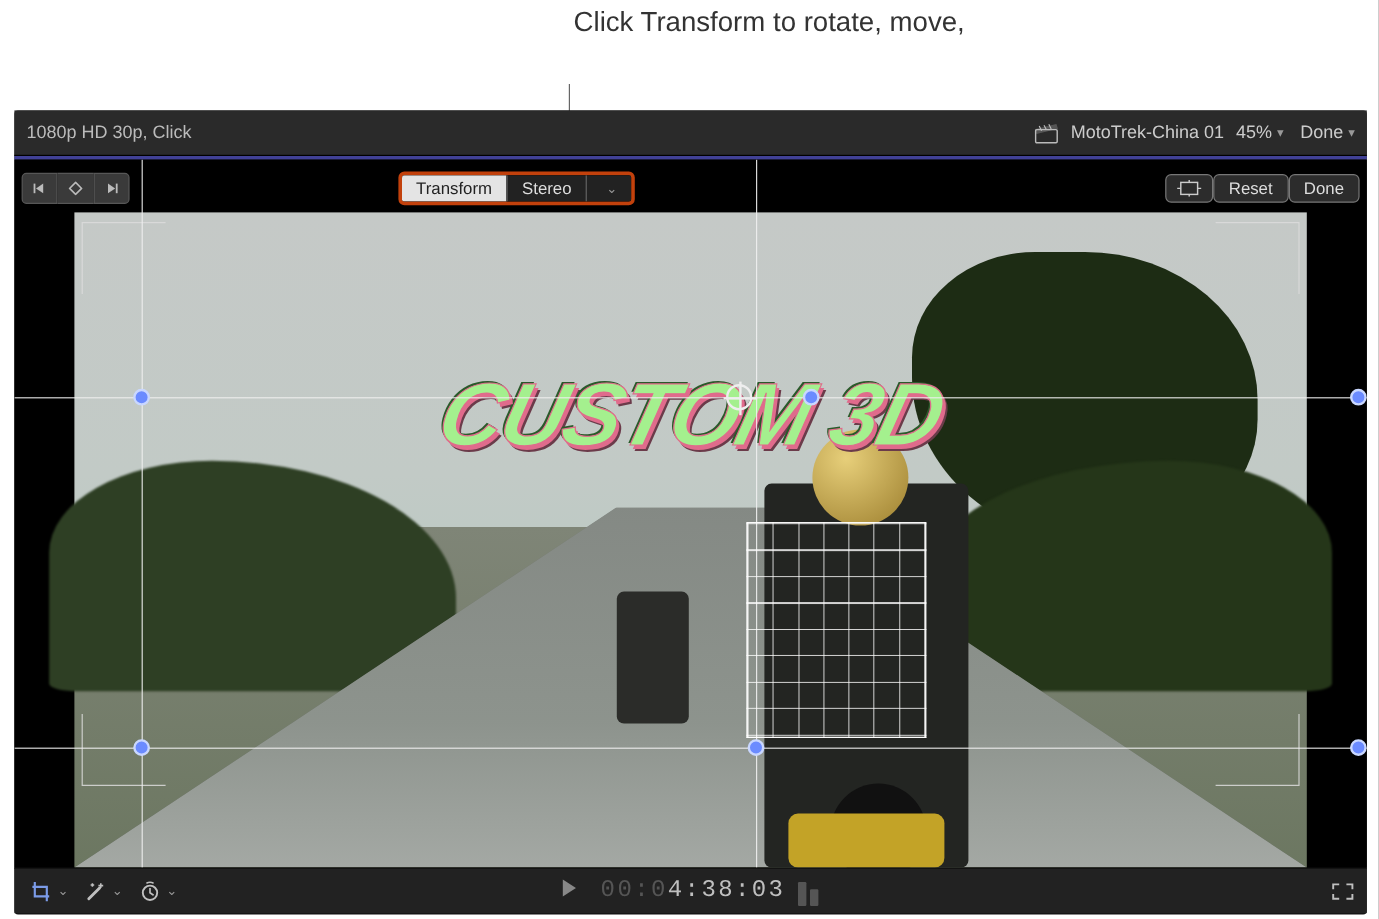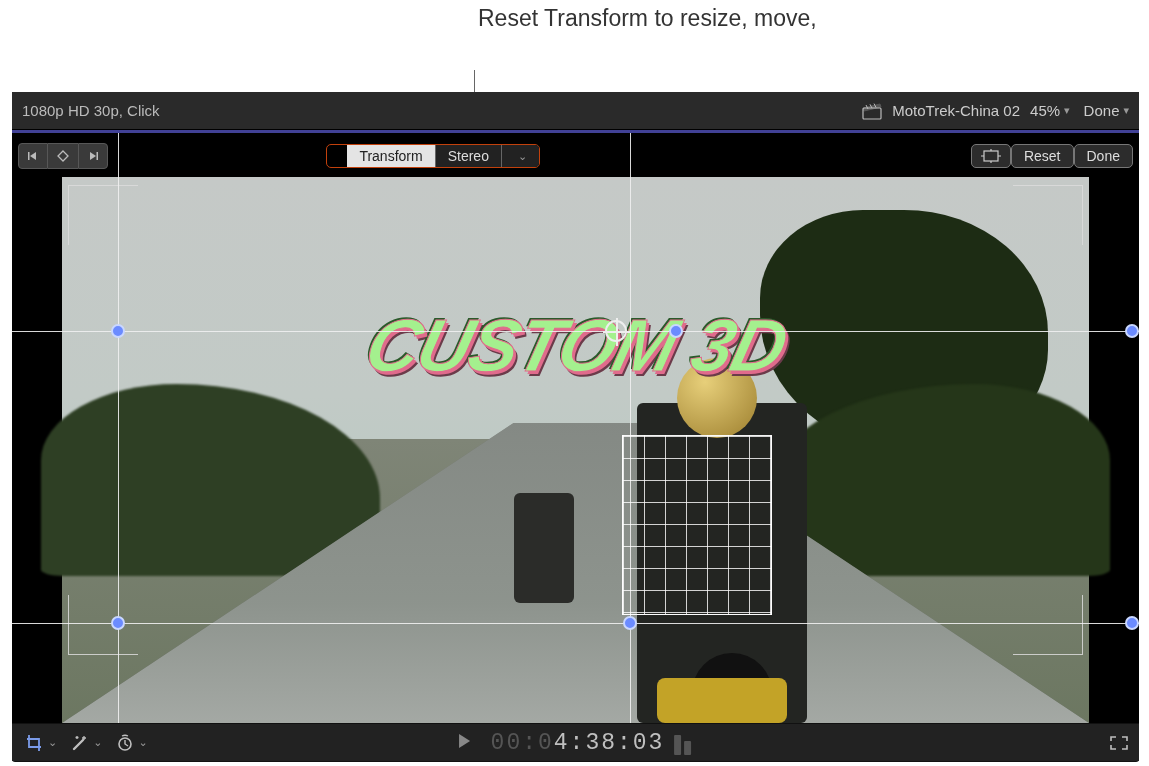--- a/index.html
+++ b/index.html
@@ -88,26 +88,25 @@
     width:30px; height:26px;
     display:flex; align-items:center; justify-content:center;
     font-size:12px;
   }
   .kf-btn:first-child{ border-radius:4px 0 0 4px;}
   .kf-btn:last-child{ border-radius:0 4px 4px 0;}
   .kf-btn.mid{ border-left:none; border-right:none;}
 
   .seggroup {
     display:flex;
-    border:1px solid #c2410c;
+    border:3px solid #c2410c;
     border-radius:5px;
     overflow:hidden;
     margin-left: auto;
     margin-right: auto;
-    padding-left: 20px;
   }
   .seg {
     padding: 3px 12px;
     font-size: 14px;
     background:#222;
     color:#ddd;
     cursor:pointer;
     display:flex; align-items:center;
   }
   .seg.selected { background:#e4e4e4; color:#222; }
@@ -257,56 +256,56 @@
     padding:0 10px;
     border-top:1px solid #111;
   }
   .tool {
     display:flex; align-items:center; gap:4px;
     color:#7b9be8; cursor:pointer;
     padding:2px 4px;
   }
   .tc {
     font-family: "Menlo","Courier New",monospace;
-    font-size:23px;
+    font-size:20px;
     letter-spacing:2px;
   }
   .tc .dim{ color:#555;}
   .tc .lit{ color:#bfbfbf;}
   .play-icon{ color:#888; margin-right:10px;}
   .center-tc{ position:absolute; left:50%; transform:translateX(-50%); display:flex; align-items:center; gap:10px;}
   .audio-pair{
     width:20px; height:24px; display:flex; gap:3px; align-items:flex-end;
   }
   .audio-pair span{ width:7px; background:#555; border-radius:1px;}
   .audio-pair span:first-child{ height:20px;}
   .audio-pair span:last-child{ height:14px;}
   .fullscreen-icon{ margin-left:auto; display:flex; cursor:pointer;}
 </style>
 </head>
 <body>
 
 <div class="annotation">
-  <div>Reset Transform to resize, move,</div>
+  <div>Click Transform to rotate, move,</div>
 </div>
 <div class="leader"></div>
 
 <div class="viewer">
 
   <div class="info-bar">
     <span class="info-left">1080p HD 30p, Click</span>
     <div class="spacer"></div>
     <span class="clapper-icon">
       <svg width="20" height="18" viewBox="0 0 20 18">
           <rect x="1" y="6" width="18" height="11" rx="1" fill="none" stroke="#bbb" stroke-width="1.2"></rect>
           <path d="M1 6 L18 2 L19 5 L2 9 Z" fill="#bbb" opacity=".3" stroke="#bbb" stroke-width="1"></path>
           <path d="M4 3 L6 7 M8 2.3 L10 6.2 M12 1.6 L14 5.5" stroke="#bbb" stroke-width="1"></path>
         </svg>
     </span>
-    <span class="clip-name">MotoTrek-China 02</span>
+    <span class="clip-name">MotoTrek-China 01</span>
     <div class="info-right">
       <div class="zoom-group">
         <span>45%</span>
         <span class="chev">▾</span>
       </div>
       <div class="view-group">
         <span>Done</span>
         <span class="chev">▾</span>
       </div>
     </div>

